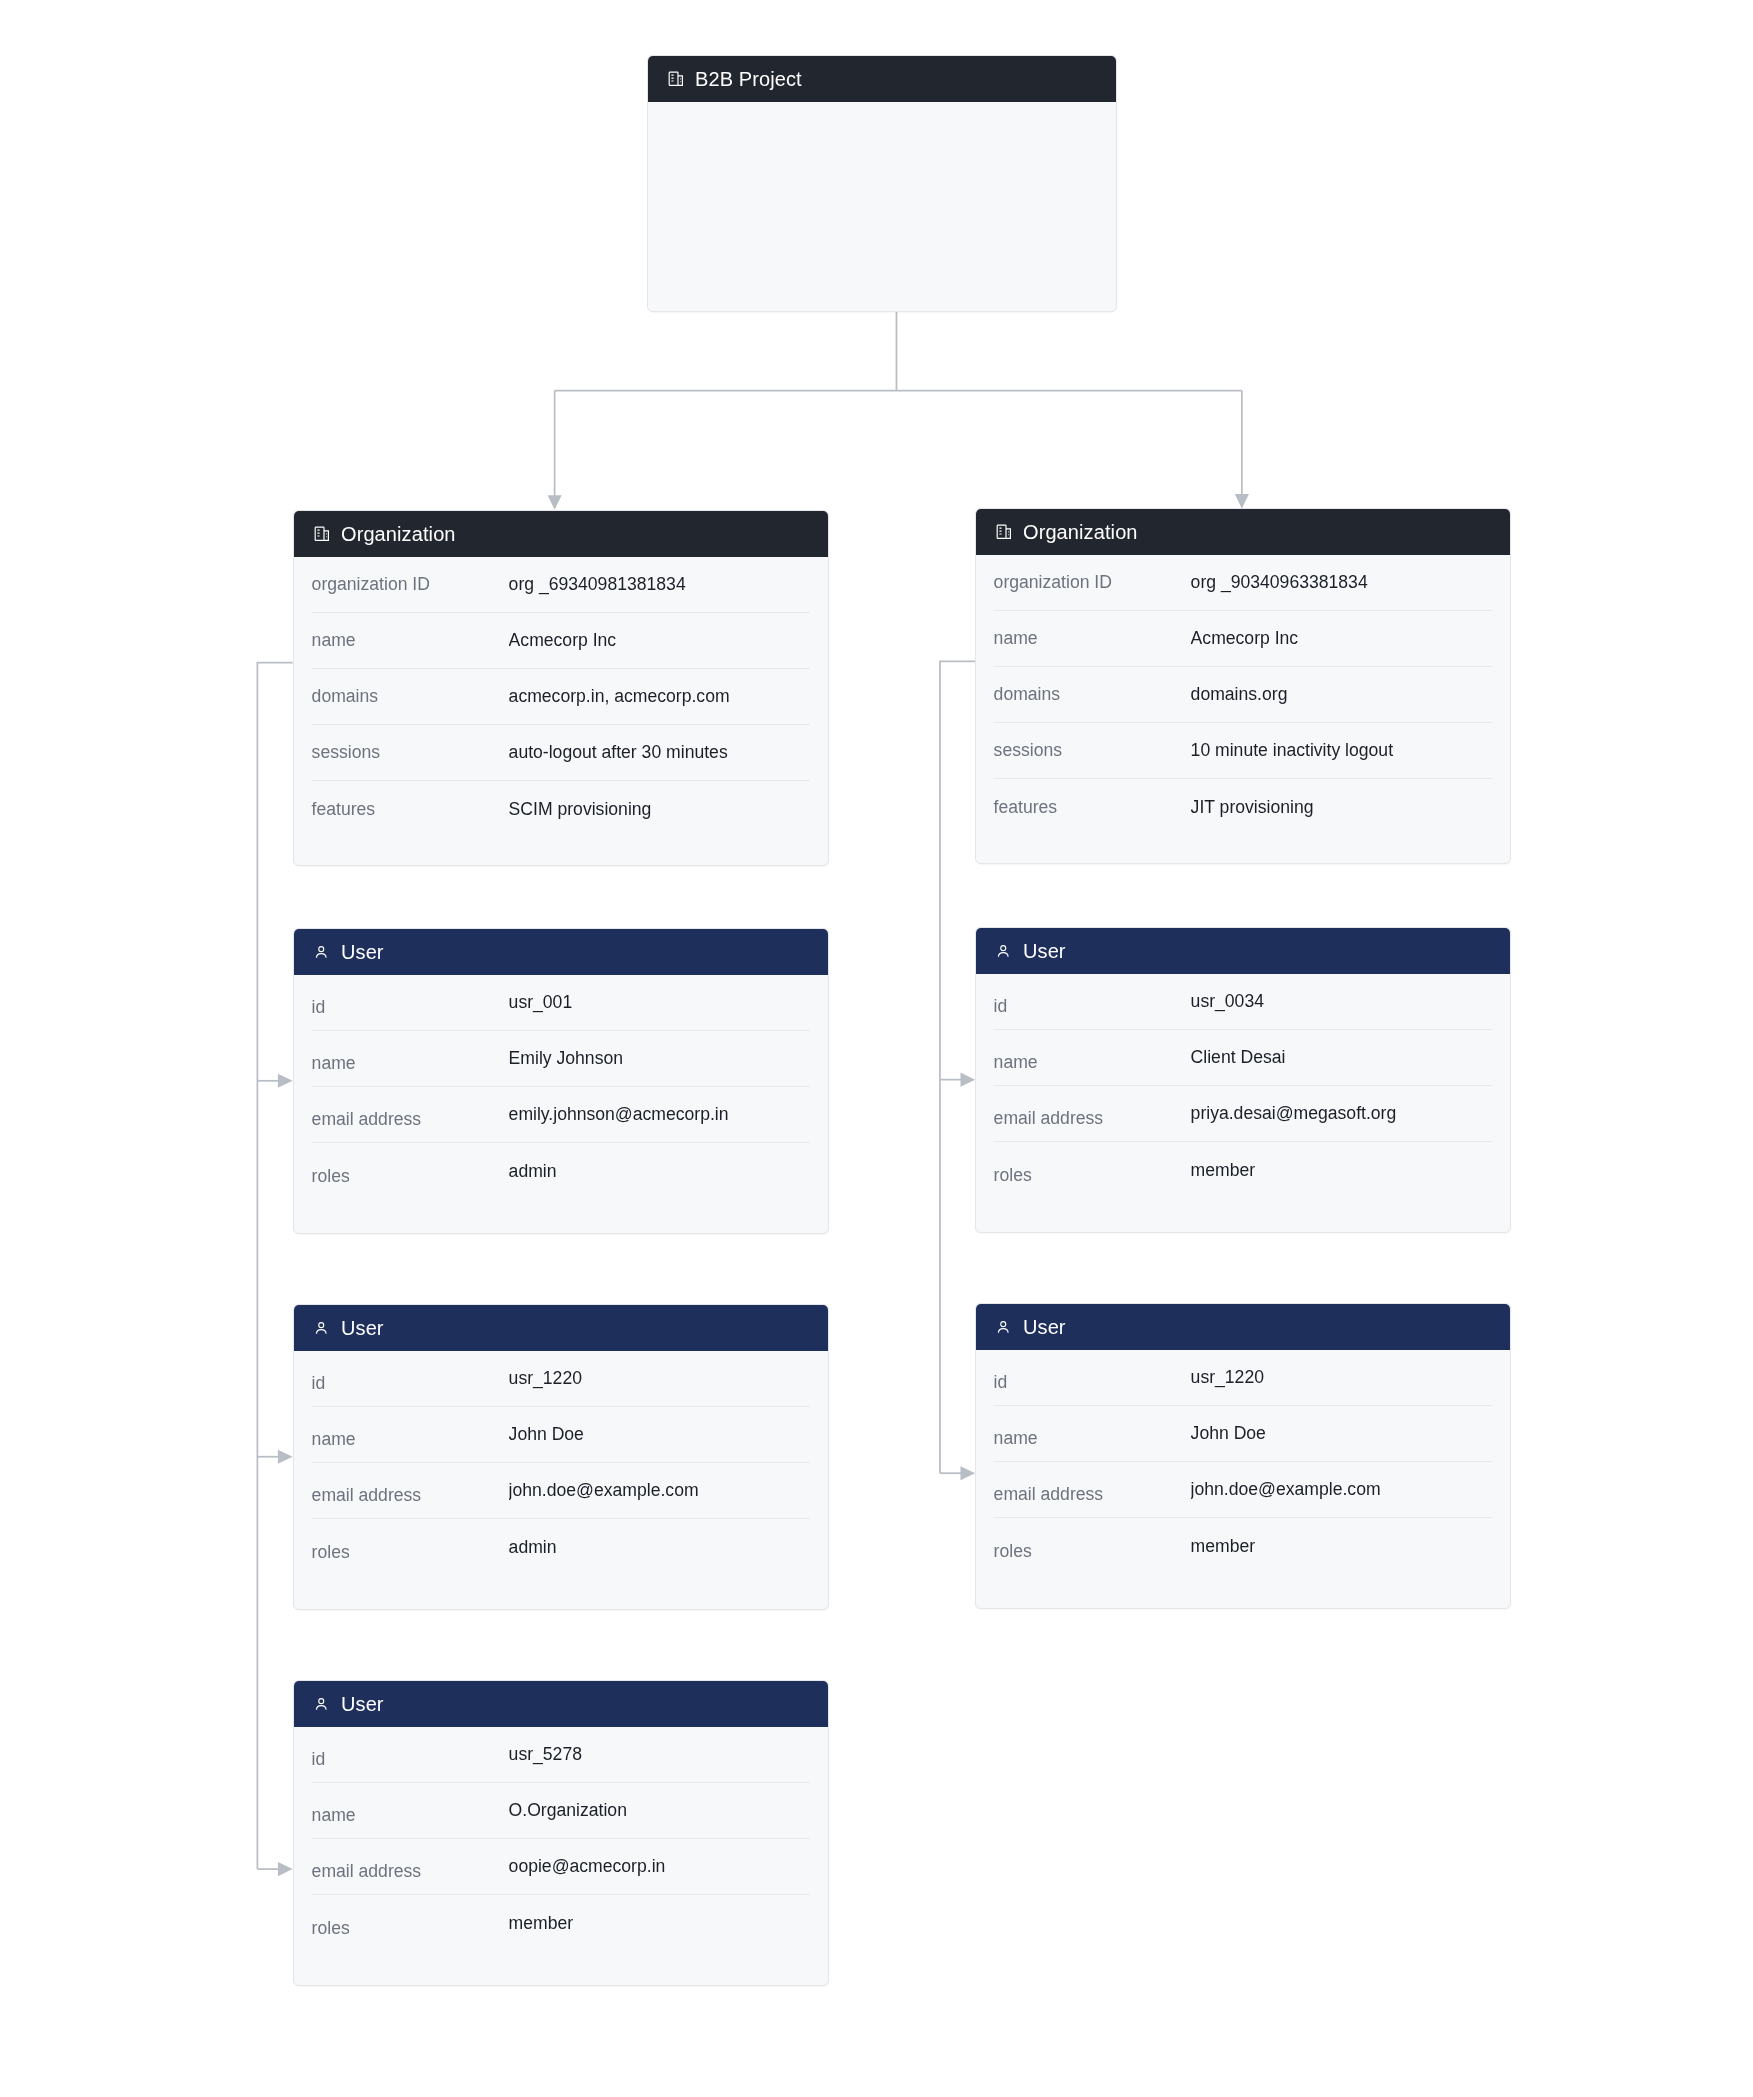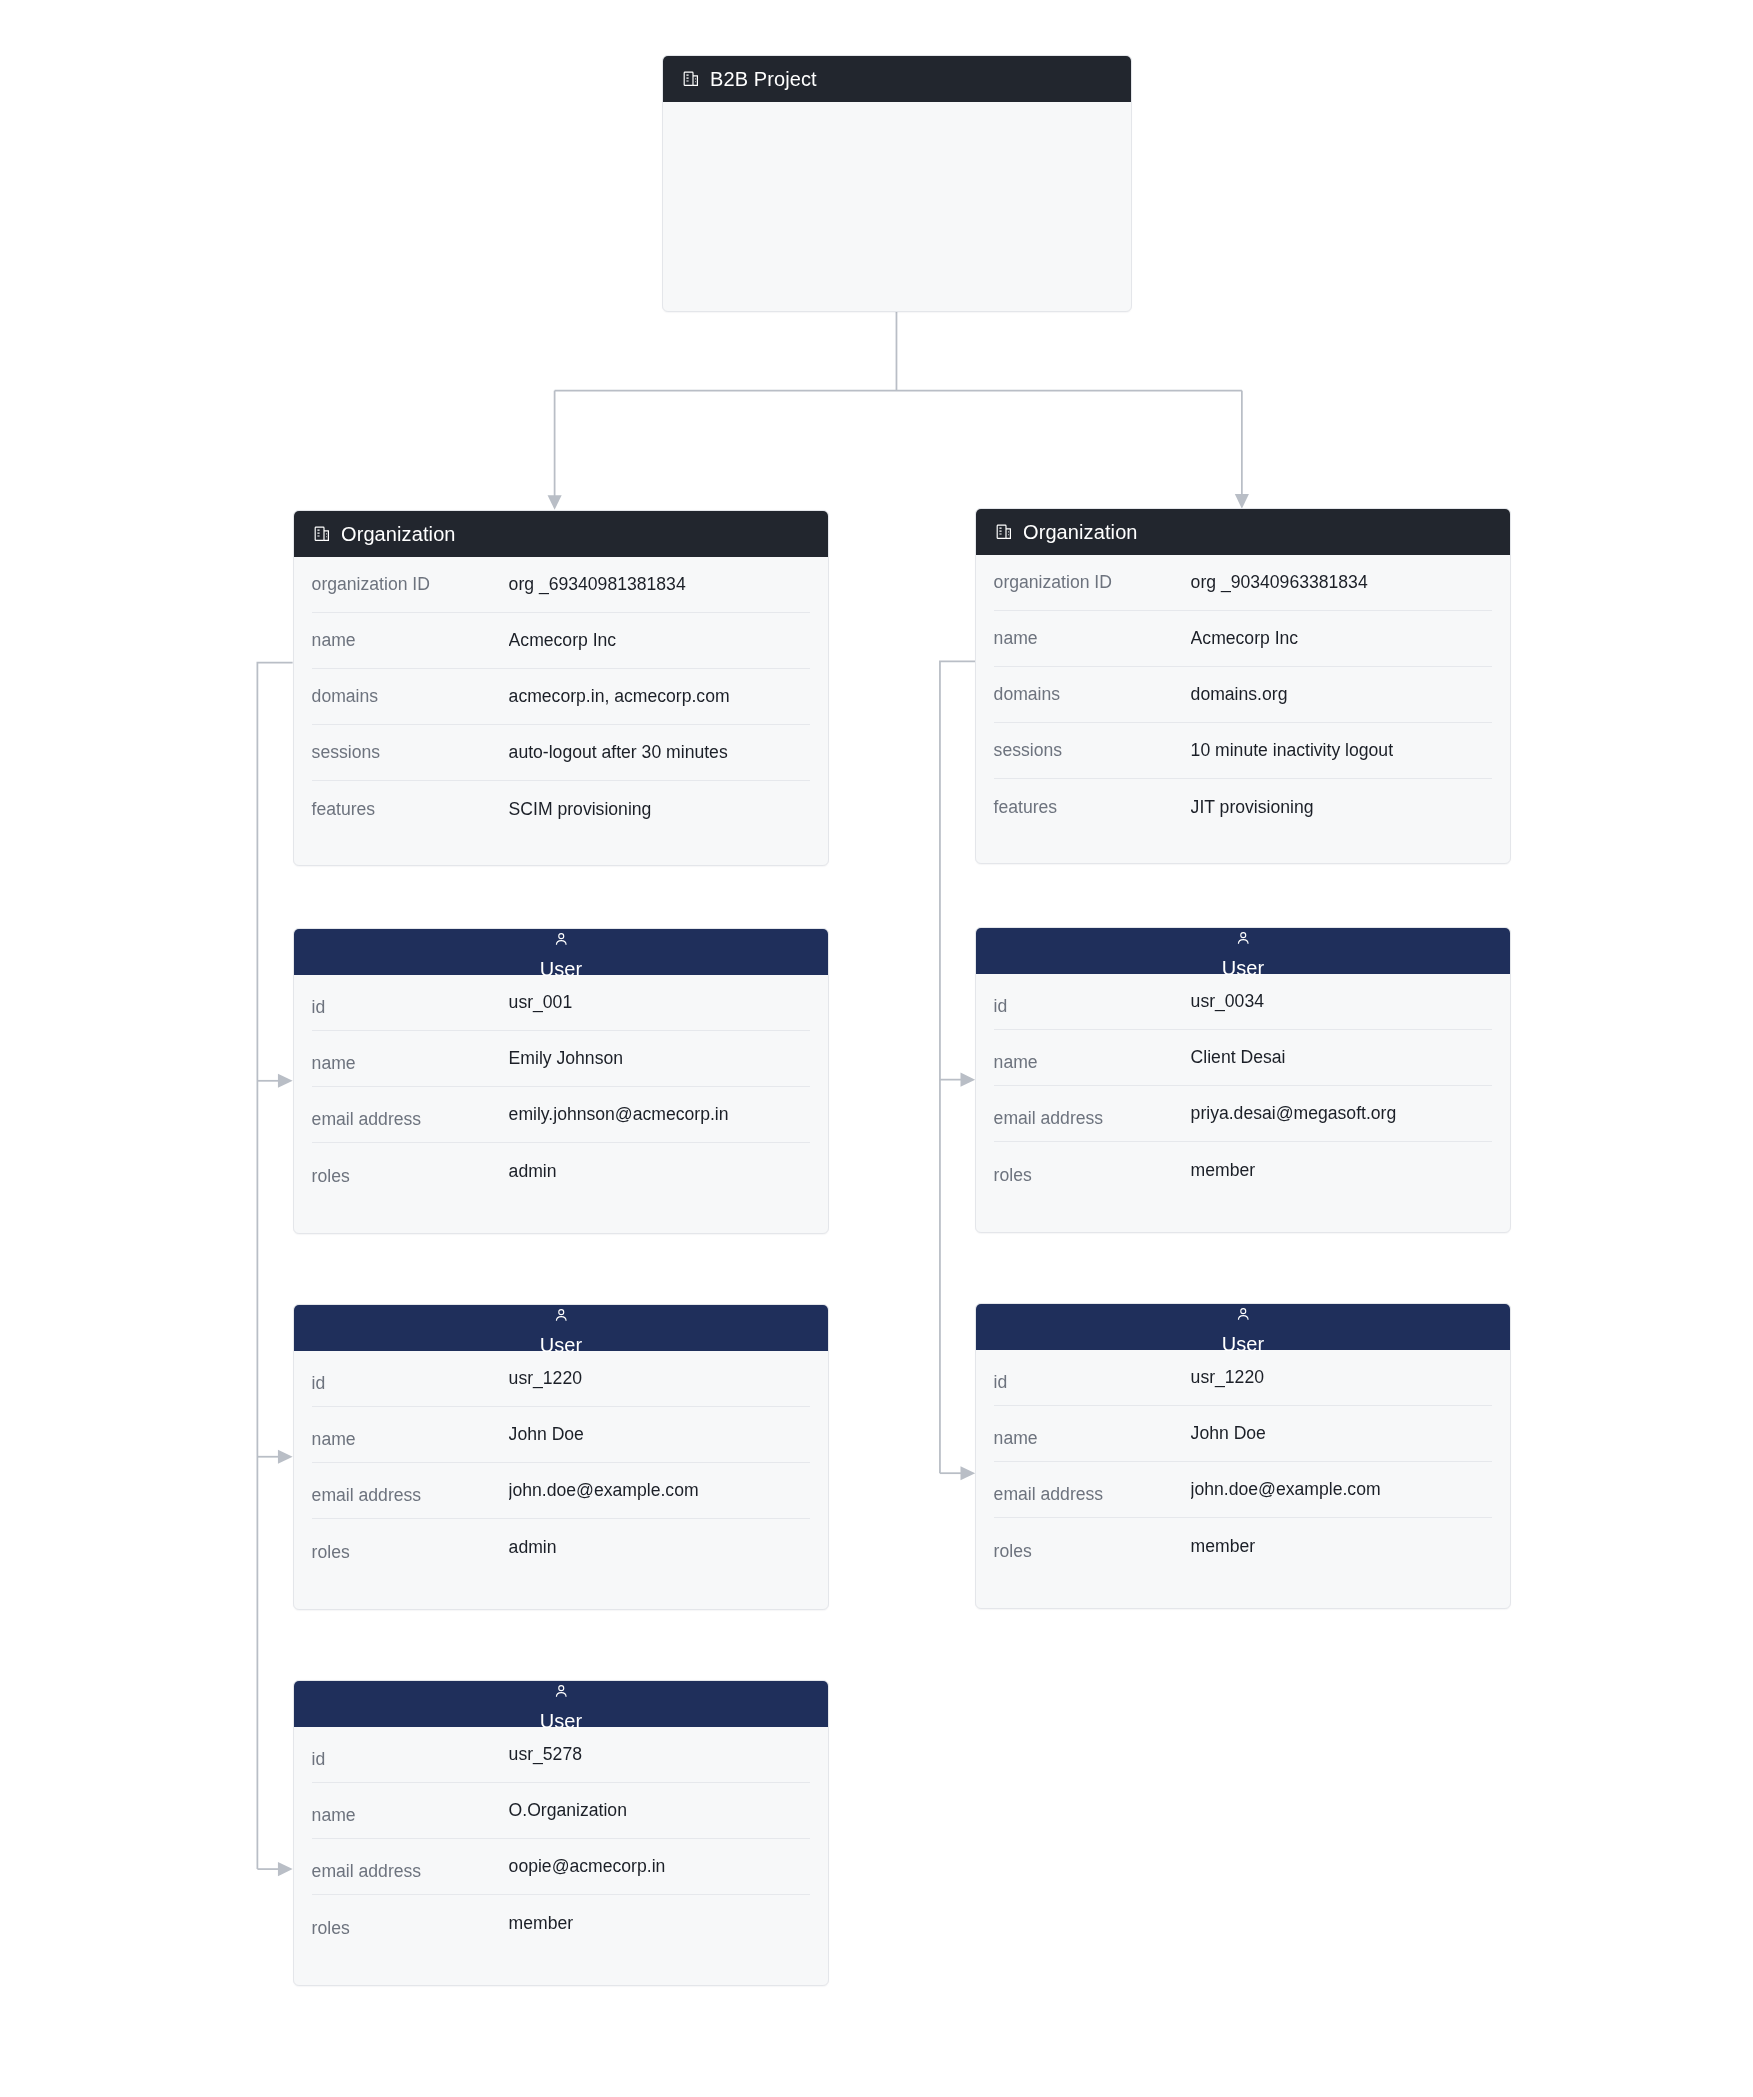--- a/index.html
+++ b/index.html
@@ -45,21 +45,21 @@
     align-items: center;
     gap: 9.4px;
     padding: 0 17.6px;
     height: 46px;
     box-sizing: border-box;
     color: #ffffff;
     font-size: 20px;
     letter-spacing: 0.1px;
   }
   .card-header.dark  { background: #22262e; }
-  .card-header.navy  { background: #1f2f5b; flex-direction: column; }
+  .card-header.navy  { background: #1f2f5b; }
 
   .hdr-icon {
     display: inline-flex;
     align-items: center;
     justify-content: center;
     width: 20px;
     height: 20px;
     flex: 0 0 auto;
   }
   .hdr-icon svg { display: block; }
@@ -92,21 +92,21 @@
   
   .project .rows { padding: 0 16.5px; }
   .project .row { height: 52px; }
   .project .row-key { width: 197px; }
 
   
   .org .row-key  { width: 197px; }
   .user .row-key { width: 197px; margin-top: 10px; }
 
   
-  #card-project { left: 662px; top: 55px;  width: 470px; height: 257px; }
+  #card-project { left: 647px; top: 55px;  width: 470px; height: 257px; }
 
   #card-org-acme   { left: 293px;  top: 510px;  width: 536px;  height: 356px; }
   #card-org-mega   { left: 975px; top: 508px;  width: 536px;  height: 356px; }
 
   #card-user-emily { left: 293px;  top: 928px; width: 536px;  height: 306px; }
   #card-user-john1 { left: 293px;  top: 1304px; width: 536px;  height: 306px; }
   #card-user-oppie { left: 293px;  top: 1680px; width: 536px;  height: 306px; }
 
   #card-user-priya { left: 975px; top: 927px; width: 536px;  height: 306px; }
   #card-user-john2 { left: 975px; top: 1303px; width: 536px;  height: 306px; }

